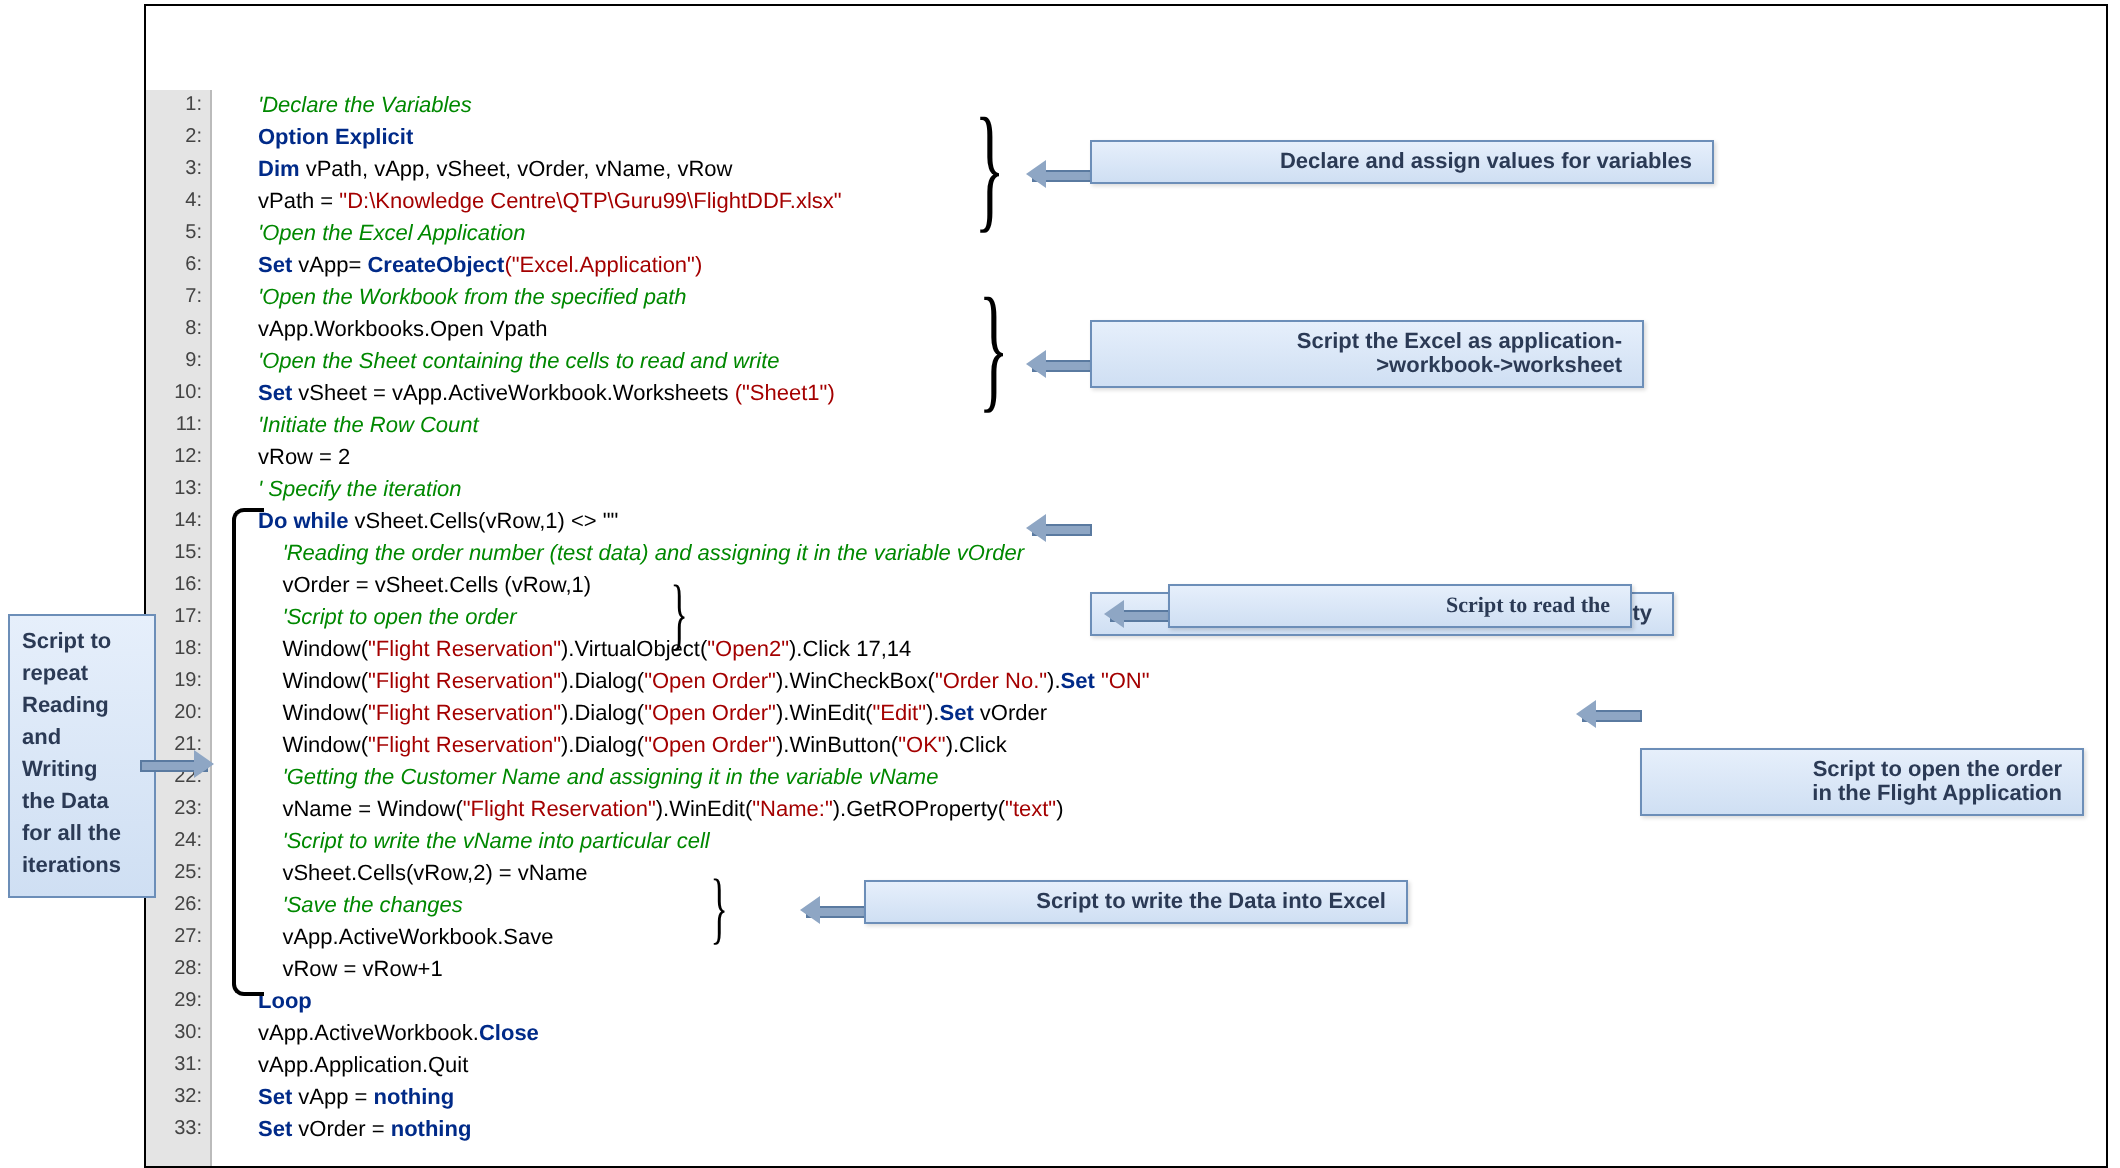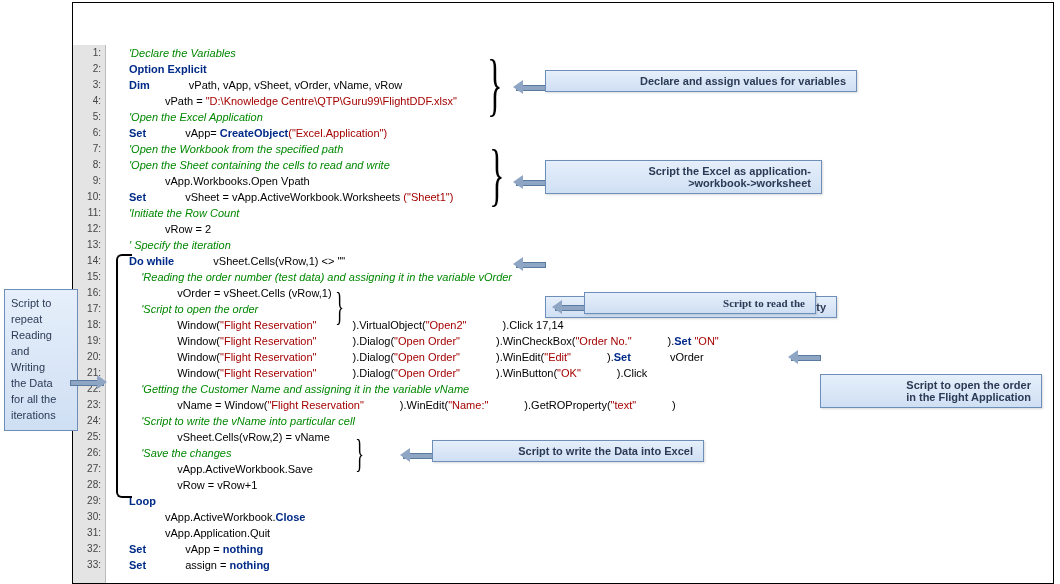--- a/index.html
+++ b/index.html
@@ -58,21 +58,21 @@
     font-size: 11px;
   }
   .line {
     height: 16px;
     line-height: 16px;
     white-space: pre;
     padding-left: 20px;
   }
   .comment { color: #008800; font-style: italic; }
   .kw      { color: #002a88; font-weight: bold; }
-  .plain   { color: #000; margin-left: 36px; }
+  .plain   { color: #000; }
   .str     { color: #a40000; }
 
   .callout {
     position: absolute;
     background: linear-gradient(#e6effb, #cfdff3);
     border: 1px solid #6c8eb8;
     padding: 4px 10px;
     font-size: 11px;
     font-weight: bold;
     color: #2b3a55;
@@ -187,22 +187,22 @@
     </div>
 
     <div id="codelines">
       <div class="line"><span class="comment">'Declare the Variables</span></div>
       <div class="line"><span class="kw">Option Explicit</span></div>
       <div class="line"><span class="kw">Dim</span><span class="plain"> vPath, vApp, vSheet, vOrder, vName, vRow</span></div>
       <div class="line"><span class="plain">vPath = </span><span class="str">"D:\Knowledge Centre\QTP\Guru99\FlightDDF.xlsx"</span></div>
       <div class="line"><span class="comment">'Open the Excel Application</span></div>
       <div class="line"><span class="kw">Set</span><span class="plain"> vApp= </span><span class="kw">CreateObject</span><span class="str">("Excel.Application")</span></div>
       <div class="line"><span class="comment">'Open the Workbook from the specified path</span></div>
+      <div class="line"><span class="plain">vApp.Workbooks.Open Vpath</span></div>
       <div class="line"><span class="comment">'Open the Sheet containing the cells to read and write</span></div>
-      <div class="line"><span class="plain">vApp.Workbooks.Open Vpath</span></div>
       <div class="line"><span class="kw">Set</span><span class="plain"> vSheet = vApp.ActiveWorkbook.Worksheets </span><span class="str">("Sheet1")</span></div>
       <div class="line"><span class="comment">'Initiate the Row Count</span></div>
       <div class="line"><span class="plain">vRow = 2</span></div>
       <div class="line"><span class="comment">' Specify the iteration</span></div>
       <div class="line"><span class="kw">Do while</span><span class="plain"> vSheet.Cells(vRow,1) &lt;&gt; ""</span></div>
       <div class="line"><span class="comment">    'Reading the order number (test data) and assigning it in the variable vOrder</span></div>
       <div class="line"><span class="plain">    vOrder = vSheet.Cells (vRow,1)</span></div>
       <div class="line"><span class="comment">    'Script to open the order</span></div>
       <div class="line"><span class="plain">    Window(</span><span class="str">"Flight Reservation"</span><span class="plain">).VirtualObject(</span><span class="str">"Open2"</span><span class="plain">).Click 17,14</span></div>
       <div class="line"><span class="plain">    Window(</span><span class="str">"Flight Reservation"</span><span class="plain">).Dialog(</span><span class="str">"Open Order"</span><span class="plain">).WinCheckBox(</span><span class="str">"Order No."</span><span class="plain">).</span><span class="kw">Set</span><span class="str"> "ON"</span></div>
@@ -212,21 +212,21 @@
       <div class="line"><span class="plain">    vName = Window(</span><span class="str">"Flight Reservation"</span><span class="plain">).WinEdit(</span><span class="str">"Name:"</span><span class="plain">).GetROProperty(</span><span class="str">"text"</span><span class="plain">)</span></div>
       <div class="line"><span class="comment">    'Script to write the vName into particular cell</span></div>
       <div class="line"><span class="plain">    vSheet.Cells(vRow,2) = vName</span></div>
       <div class="line"><span class="comment">    'Save the changes</span></div>
       <div class="line"><span class="plain">    vApp.ActiveWorkbook.Save</span></div>
       <div class="line"><span class="plain">    vRow = vRow+1</span></div>
       <div class="line"><span class="kw">Loop</span></div>
       <div class="line"><span class="plain">vApp.ActiveWorkbook.</span><span class="kw">Close</span></div>
       <div class="line"><span class="plain">vApp.Application.Quit</span></div>
       <div class="line"><span class="kw">Set</span><span class="plain"> vApp = </span><span class="kw">nothing</span></div>
-      <div class="line"><span class="kw">Set</span><span class="plain"> assign = </span><span class="kw">nothing</span></div>
+      <div class="line"><span class="kw">Set</span><span class="plain"> vOrder = </span><span class="kw">nothing</span></div>
     </div>
   </div>
 </div>
 
 <div class="brace" style="left:478px; top:50px;">}</div>
 <div class="brace" style="left:480px; top:140px;">}</div>
 <div class="brace" style="left:330px; top:287px; font-size:40px;">}</div>
 <div class="brace" style="left:350px; top:434px; font-size:40px;">}</div>
 
 <div class="brace-side" style="left:116px; top:254px; height:240px;"></div>
@@ -242,21 +242,21 @@
 
 <div class="arrow-l" style="left:545px; top:300px;"></div>
 <div class="callout" style="left:584px; top:292px; width:210px;font-family:Liberation Serif, serif;"><span>Script to read the</span></div>
 
 <div class="arrow-l" style="left:781px; top:350px;"></div>
 <div class="callout" style="left:820px; top:335px; width:200px;margin-top:39px;"><span>Script to open the order</span><br><span>in the Flight Application</span></div>
 
 <div class="arrow-l" style="left:393px; top:448px;"></div>
 <div class="callout" style="left:432px; top:440px; width:250px;"><span>Script to write the Data into Excel</span></div>
 
-<div class="side-callout" style="left:4px; top:289px; width:60px; white-space:pre-line;">Script to
+<div class="side-callout" style="left:4px; top:307px; width:60px; white-space:pre-line;font-weight:bold;">Script to
 repeat
 Reading
 and
 Writing
 the Data
 for all the
 iterations</div>
 <div class="arrow-r" style="left:70px; top:375px; width:44px;"></div>
 
 </body></html>

